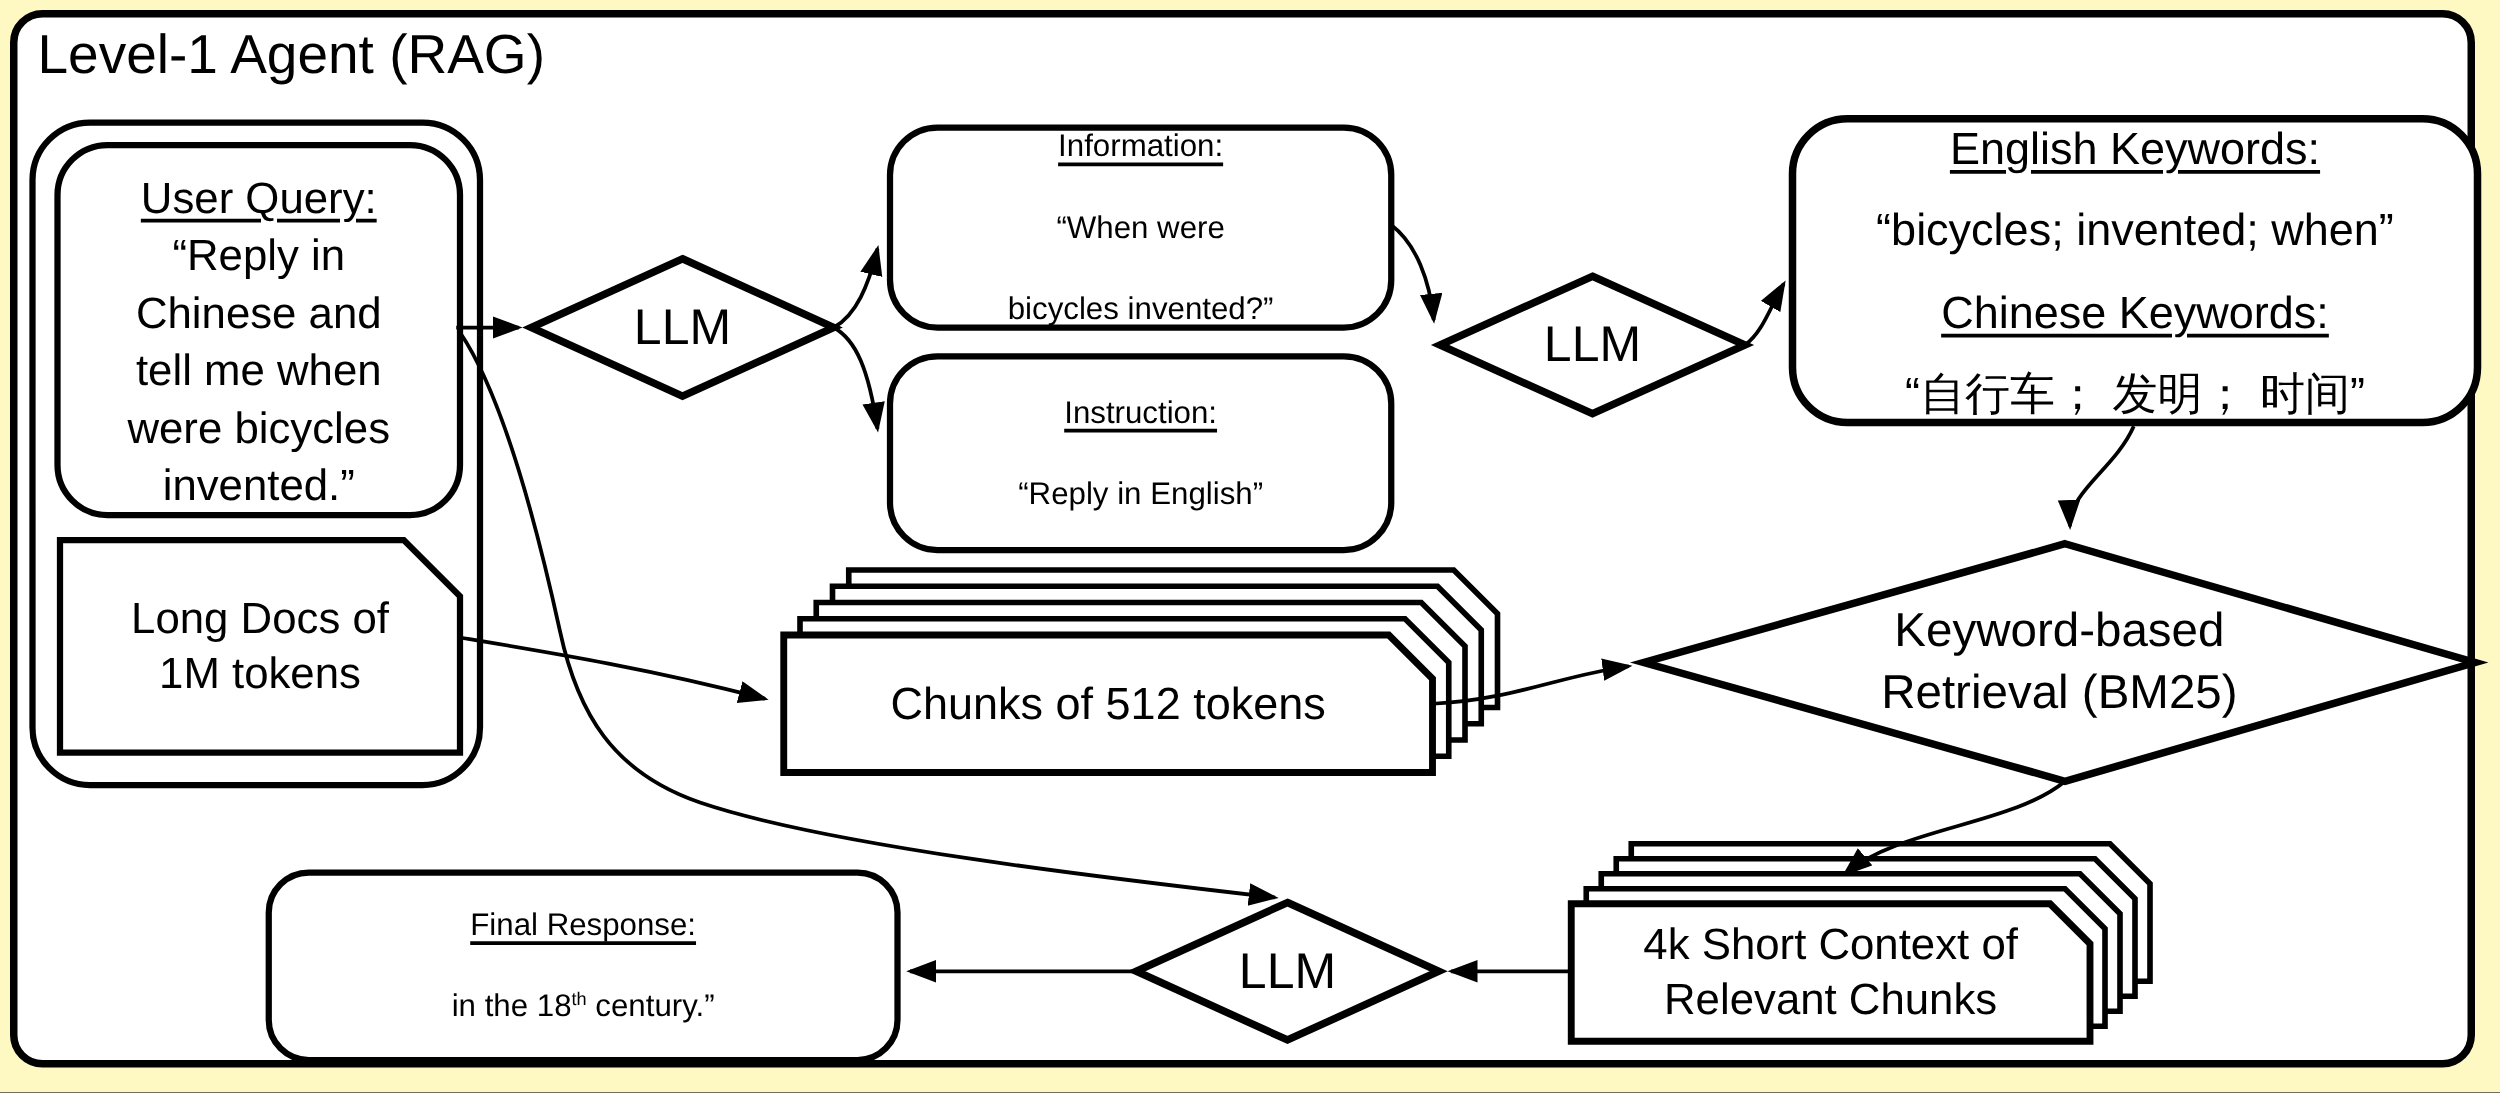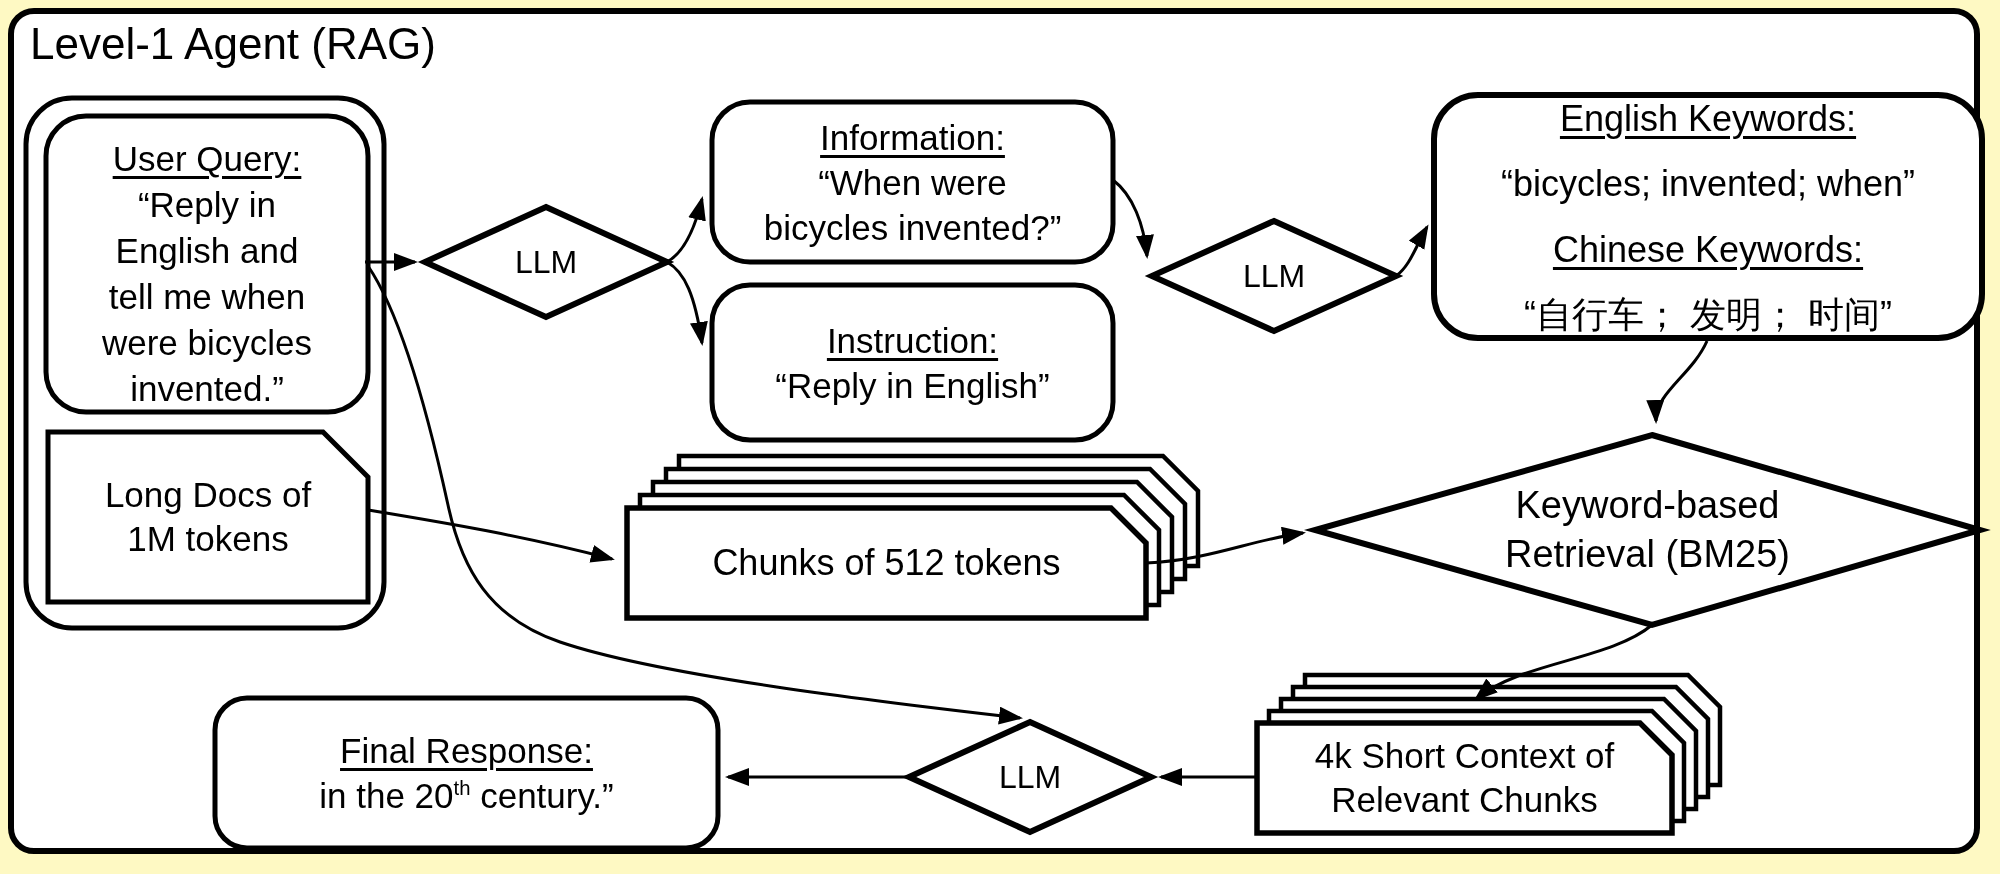--- a/index.html
+++ b/index.html
@@ -5,25 +5,25 @@
   html,body{margin:0;padding:0;background:#000;}
   .stage{position:relative;width:2000px;height:874px;background:#fef9c3;overflow:hidden;
          font-family:"Liberation Sans",sans-serif;color:#000;}
   .panel{position:absolute;left:8px;top:8px;width:1972px;height:846px;background:#fff;
          border:6px solid #000;border-radius:26px;box-sizing:border-box;}
   svg.shapes{position:absolute;left:0;top:0;}
   .label{position:absolute;display:flex;flex-direction:column;align-items:center;
          justify-content:center;text-align:center;z-index:3;}
   .label .hd{text-decoration:underline;text-decoration-thickness:2.5px;text-underline-offset:5px;}
   .t35{font-size:35px;line-height:46px;justify-content:flex-end;}
-  .t35b{font-size:35px;line-height:45px;}
+  .t35b{font-size:25px;line-height:45px;gap:20px;}
   .t34{font-size:35px;line-height:44px;align-items:center;}
   .t36{font-size:36px;line-height:47px;justify-content:space-between;}
   .t38{font-size:38px;line-height:49px;}
-  .t40{font-size:32px;line-height:44px;}
+  .t40{font-size:40px;line-height:44px;}
   .title{position:absolute;left:30px;top:18px;font-size:44px;line-height:52px;z-index:3;}
   .chunklbl{font-size:36px;line-height:40px;}
   sup.sp{font-size:0.58em;vertical-align:super;line-height:0;}
 </style>
 </head>
 <body>
 
 <div class="stage">
   <div class="panel"></div>
 
@@ -83,21 +83,21 @@
       <path d="M 909 777 L 728 777" marker-end="url(#ah)"></path>
       <path d="M 368 266 C 398 310 425 400 448 505 C 462 570 490 618 560 642 C 660 676 880 702 1020 718" marker-end="url(#ah)"></path>
     </g>
   </svg>
 
   <div class="title">Level-1 Agent (RAG)</div>
 
   <div class="label t35" style="left:46px;top:116px;width:322px;height:296px;">
     <div class="hd">User Query:</div>
     <div>“Reply in</div>
-    <div>English and</div>
+    <div>Chinese and</div>
     <div>tell me when</div>
     <div>were bicycles</div>
     <div>invented.”</div>
   </div>
 
   <div class="label t34" style="left:48px;top:432px;width:320px;height:170px;">
     <div>Long Docs of</div>
     <div>1M tokens</div>
   </div>
 
@@ -141,16 +141,16 @@
     <div>Relevant Chunks</div>
   </div>
 
   <div class="label t40" style="left:909px;top:722px;width:242px;height:110px;">
     <div>LLM</div>
   </div>
 
   <div class="label t35b" style="left:215px;top:698px;width:503px;height:150px;">
     <div class="hd">Final Response:</div>
     <div>
-      <span>in the 20</span><sup class="sp">th</sup><span> century.”</span>
+      <span>in the 18</span><sup class="sp">th</sup><span> century.”</span>
     </div>
   </div>
 </div>
 
 </body></html>

